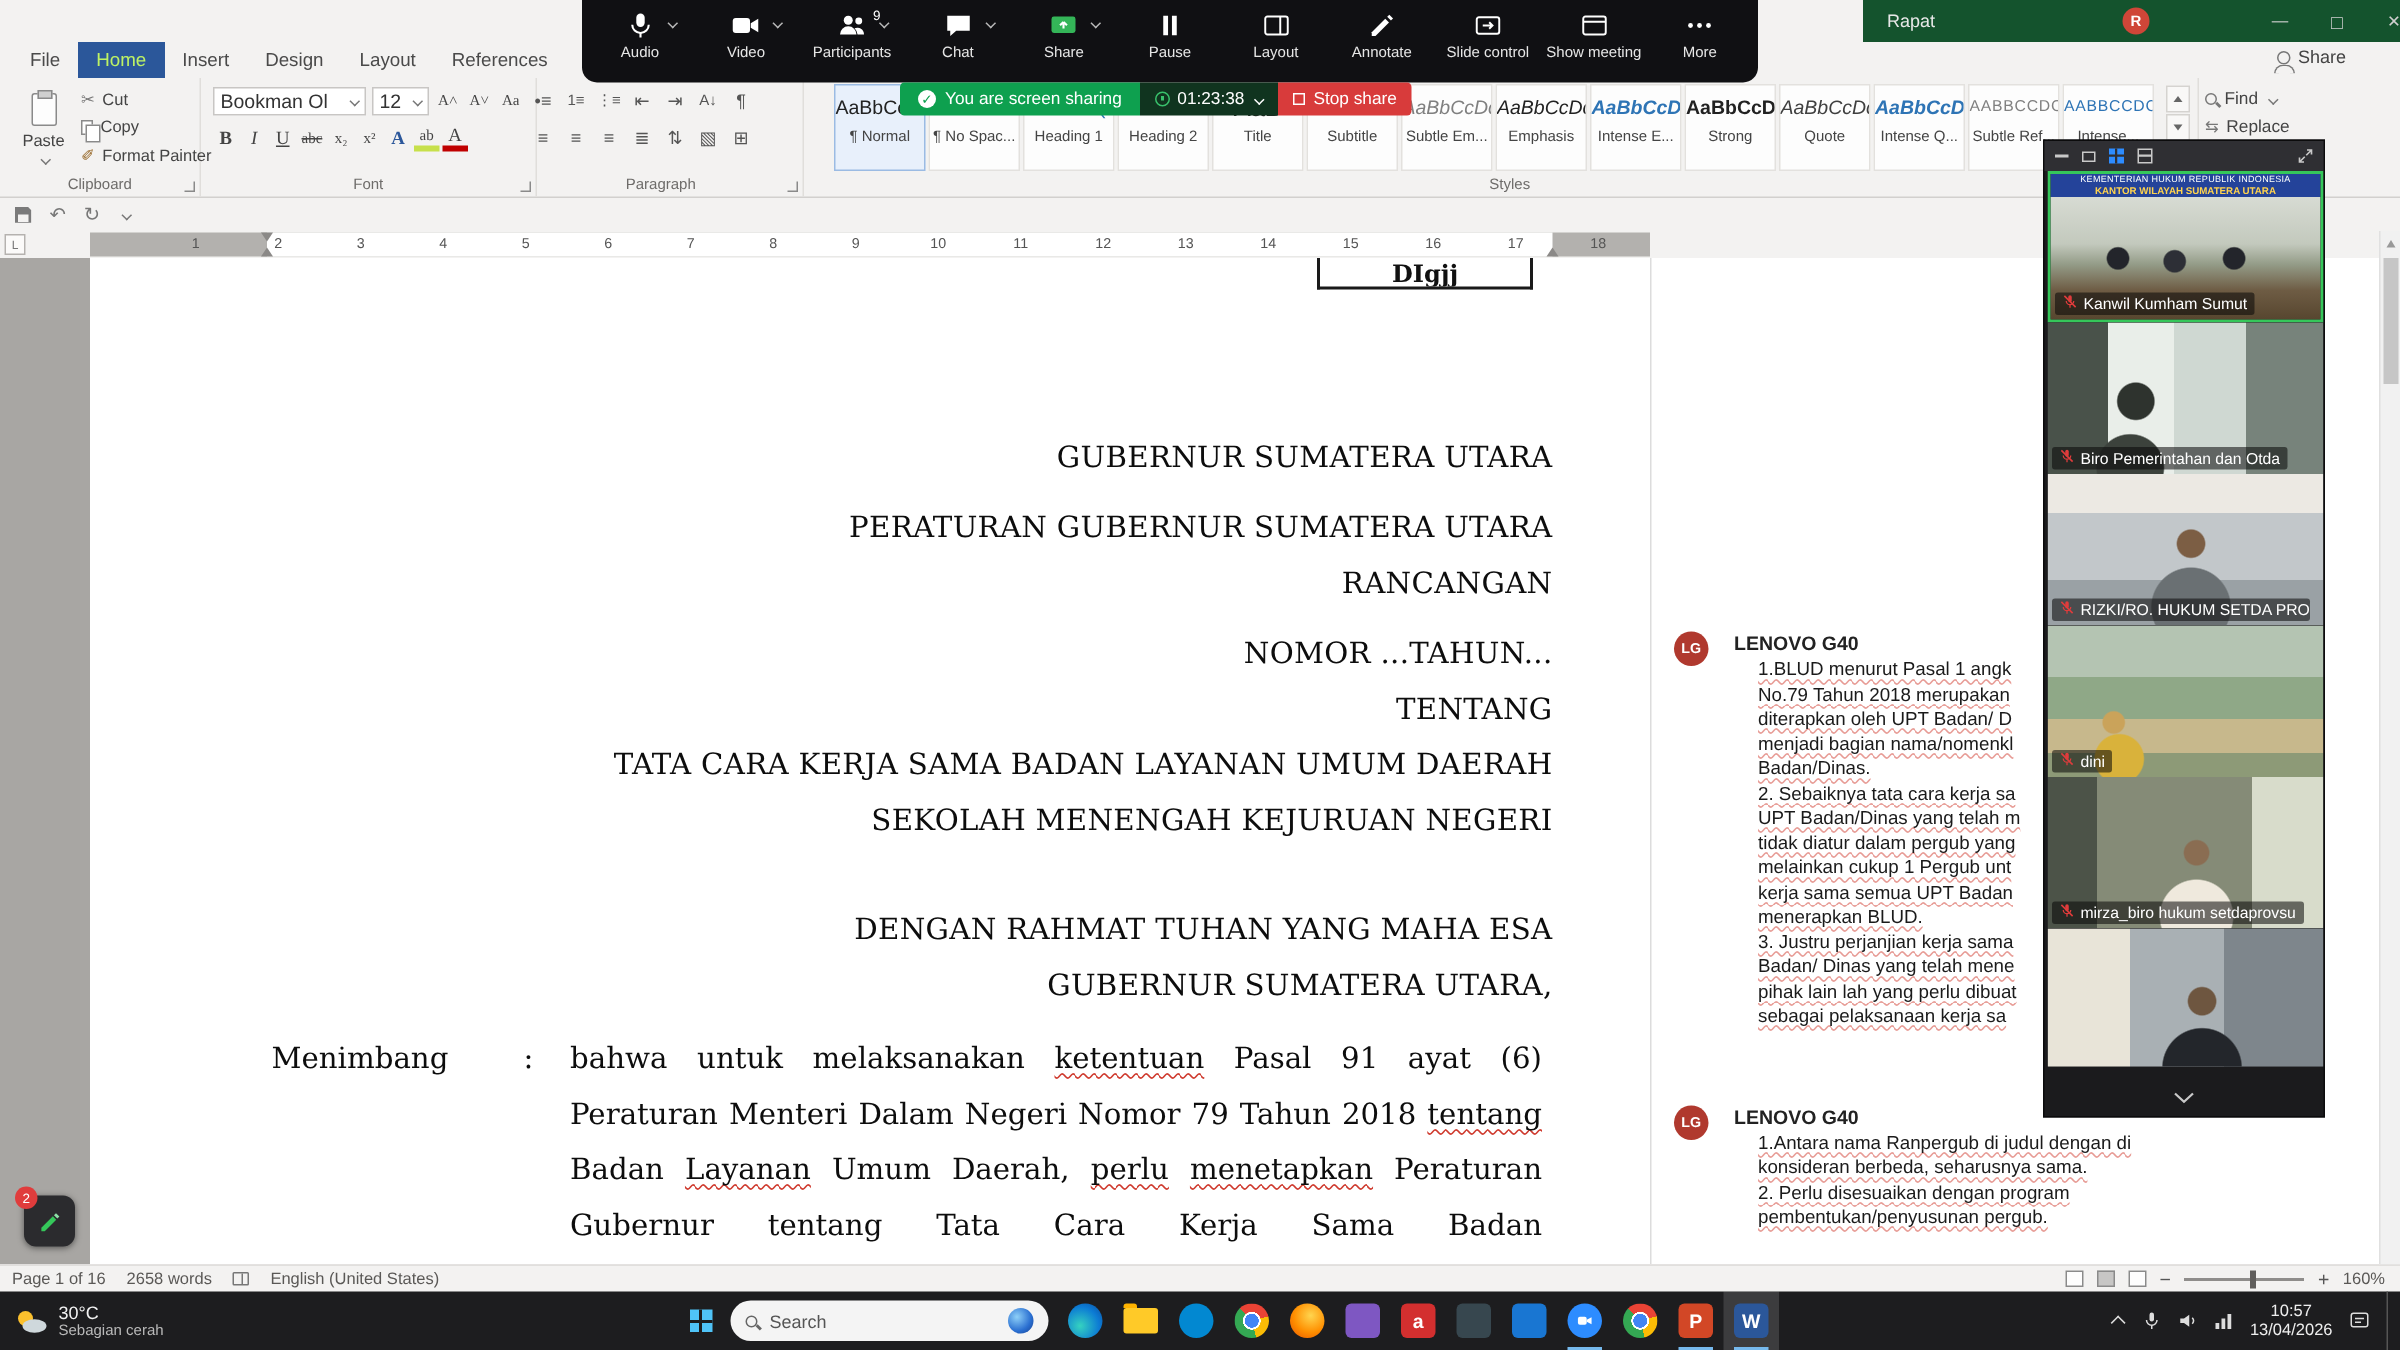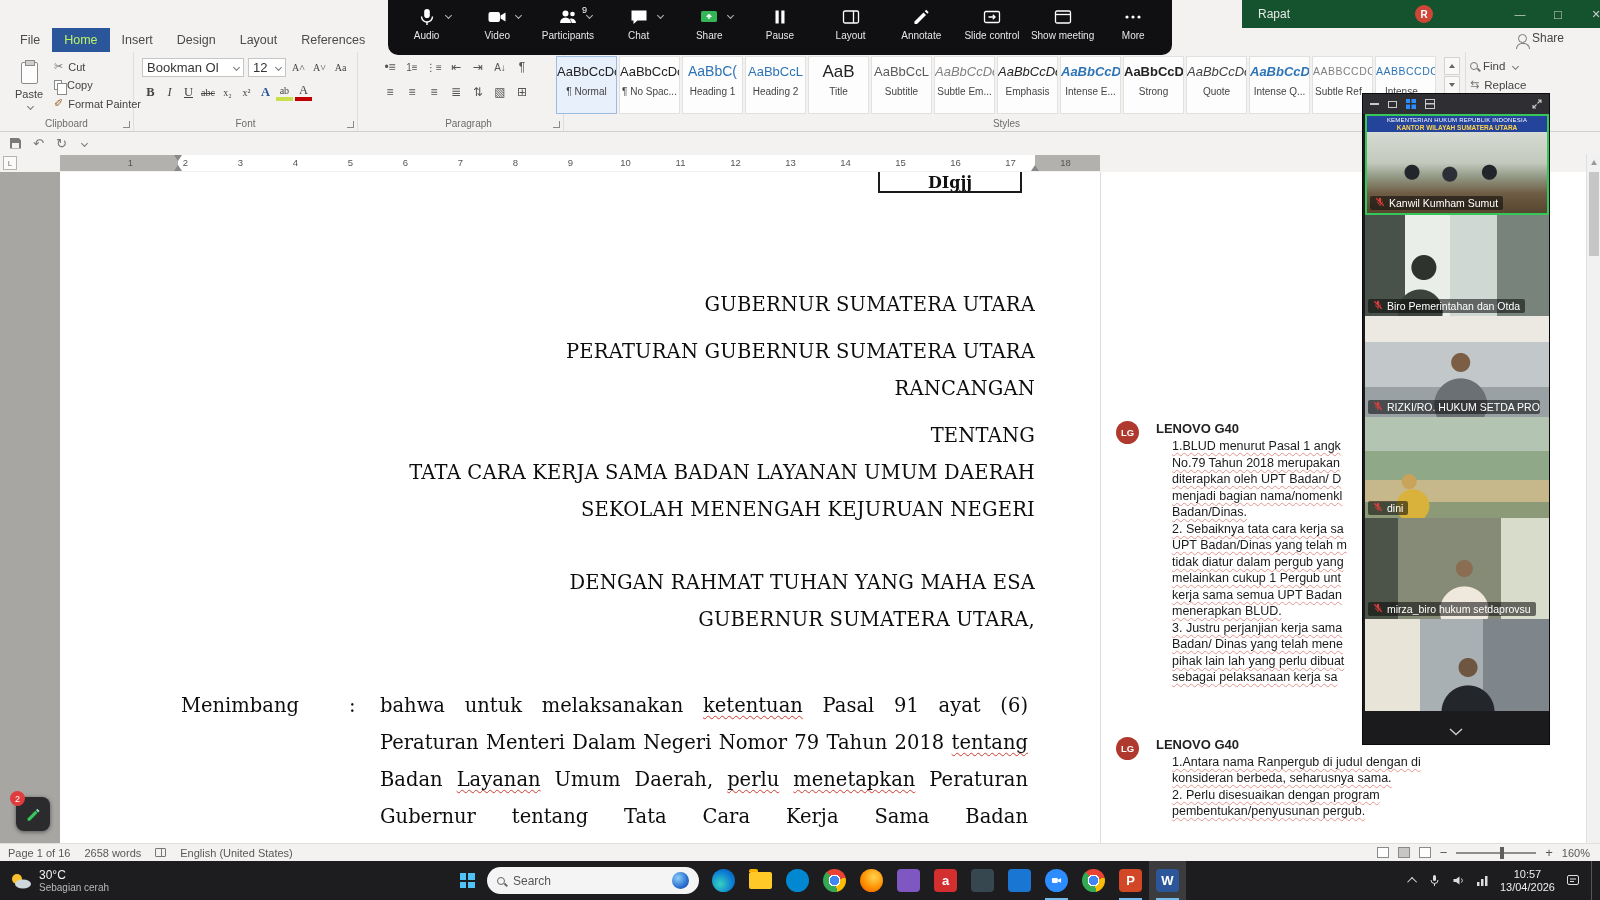--- a/index.html
+++ b/index.html
@@ -290,21 +290,21 @@
         <span class="fi small">x₂</span>
         <span class="fi small">x²</span>
         <span class="fi fxA">A</span>
         <span class="fi hl small">ab</span>
         <span class="fi fc">A</span>
       </div>
       <div class="grp-label">Font</div>
       <div class="dlg"></div>
     </div>
 
-    <div class="grp" style="left:374px;width:190px">
+    <div class="grp" style="left:346px;width:190px">
       <div class="p-row1">
         <span class="pi ic-bullets"></span>
         <span class="pi ic-numlist"></span>
         <span class="pi ic-multilist"></span>
         <span class="pi ic-outdent"></span>
         <span class="pi ic-indent"></span>
         <span class="pi ic-sort"></span>
         <span class="pi ic-pilcrow"></span>
       </div>
       <div class="p-row2">
@@ -463,20 +463,21 @@
 
   <div id="canvas">
     <div id="page-white"></div>
     <div id="page-edge"></div>
     <div id="top-box">DIgjj</div>
     <div id="doc-headings">
 
     <div class="doc-h gap-md">GUBERNUR SUMATERA UTARA</div>
         <div class="doc-h">PERATURAN GUBERNUR SUMATERA UTARA</div>
         <div class="doc-h gap-md">RANCANGAN</div>
+        <div class="doc-h">NOMOR ...TAHUN...</div>
         <div class="doc-h">TENTANG</div>
         <div class="doc-h">TATA CARA KERJA SAMA BADAN LAYANAN UMUM DAERAH</div>
         <div class="doc-h gap-lg">SEKOLAH MENENGAH KEJURUAN NEGERI</div>
         <div class="doc-h">DENGAN RAHMAT TUHAN YANG MAHA ESA</div>
         <div class="doc-h">GUBERNUR SUMATERA UTARA,</div>
       </div>
     <div id="menimbang">
       <span class="m-label">Menimbang</span>
       <span class="m-colon">:</span>
       <div class="m-text">
@@ -748,20 +749,35 @@
   <div id="zoom-title">
     <span class="mtitle">Rapat</span>
     <span class="zt-avatar">R</span>
     <div id="win-controls">
       <span class="wc wc-min"></span>
       <span class="wc wc-max"></span>
       <span class="wc wc-close"></span>
     </div>
   </div>
 
+  <div id="share-pill">
+    <div class="sp-status">
+      <span class="sp-check"></span>
+      <span>You are screen sharing</span>
+    </div>
+    <div class="sp-timer">
+      <span class="sp-clock"></span>
+      <span>01:23:38</span>
+      <span class="sp-caret"></span>
+    </div>
+    <div class="sp-stop">
+      <span class="sp-stopic"></span>
+      <span>Stop share</span>
+    </div>
+  </div>
 
   <div id="zoom-panel">
     <div id="zp-header">
       <span class="zph-bar"></span>
       <span class="zph-box"></span>
       <span class="zph-grid"></span>
       <span class="zph-rows"></span>
       <span class="zph-expand">
           <svg width="10" height="10" viewBox="0 0 10 10">
             <path d="M6 1h3v3M9 1L5.5 4.5M4 9H1V6M1 9l3.5-3.5" stroke="#c9c9c9" stroke-width="1.1" fill="none"></path>

